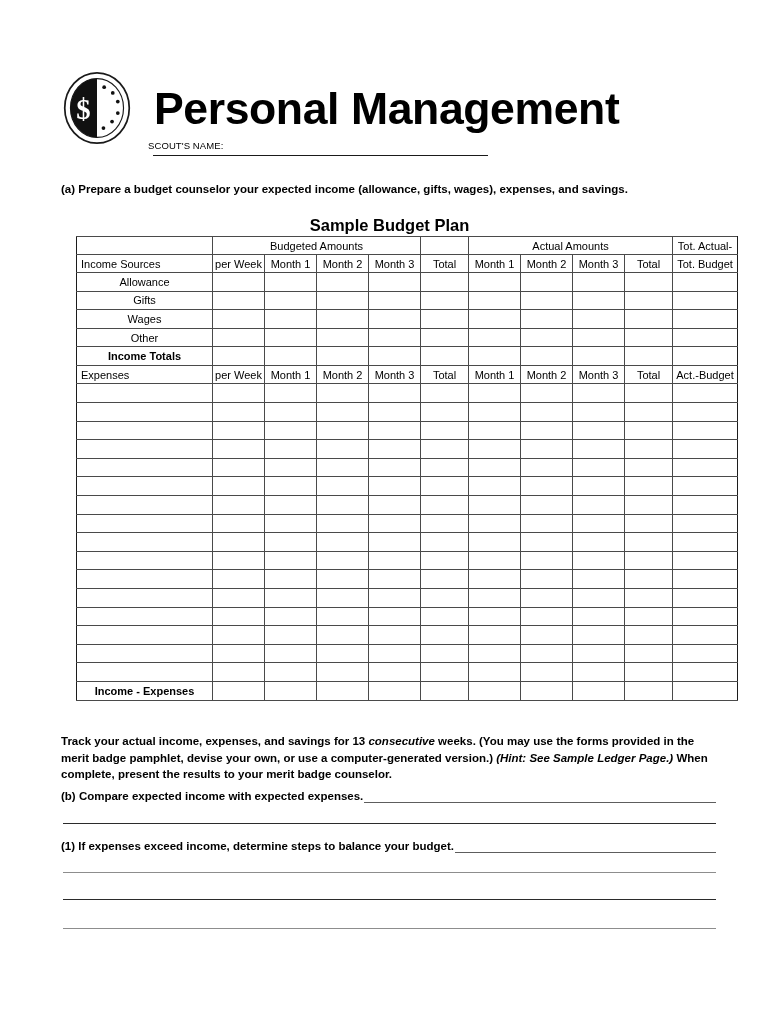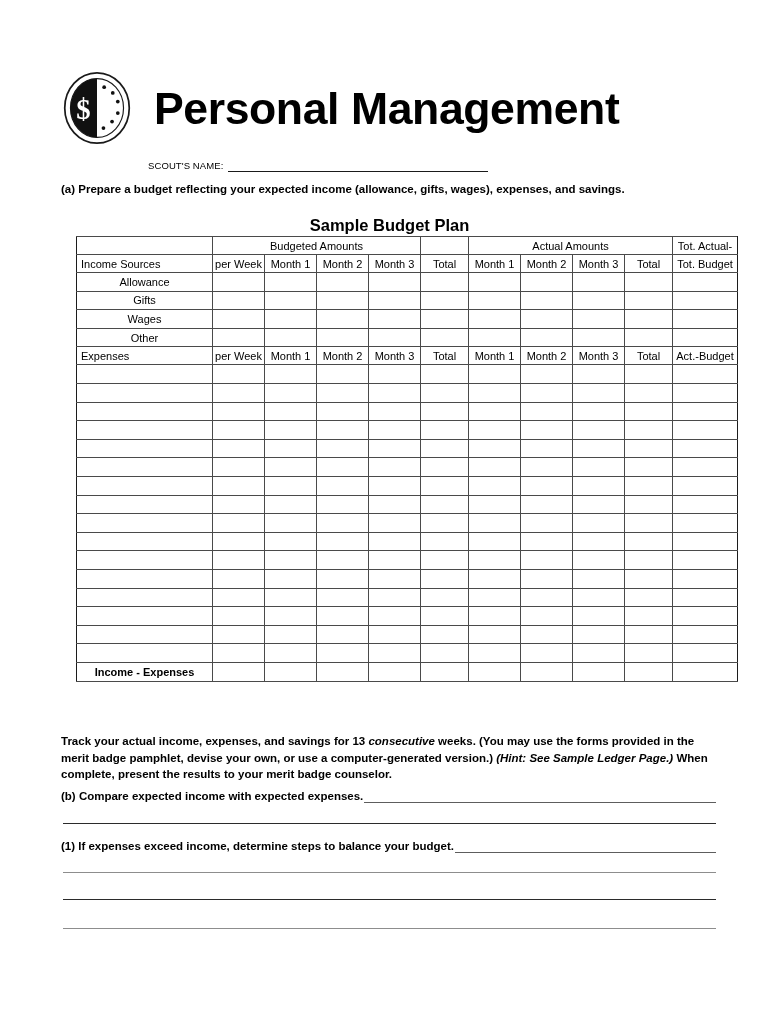--- a/index.html
+++ b/index.html
@@ -47,25 +47,25 @@
     margin-left: 21px;
     white-space: nowrap;
     transform: scaleX(0.99);
     transform-origin: left center;
   }
 
   
   .scout-line {
     position: absolute;
     left: 148px;
-    top: 156px;
+    top: 140px;
     width: 340px;
     height: 16px;
     display: flex;
-    align-items: flex-end;
+    flex-direction: column;
   }
   .scout-label {
     font-size: 9.5px;
     font-weight: normal;
     letter-spacing: 0.1px;
     white-space: nowrap;
     padding-bottom: 1px;
   }
   .scout-blank {
     flex: 1 1 auto;
@@ -218,21 +218,21 @@
       <circle cx="59" cy="81" r="2.6" fill="#111111"></circle>
     </svg>
     <div class="doc-title">Personal Management</div>
   </div>
 
   <div class="scout-line">
     <span class="scout-label">SCOUT'S NAME:</span>
     <span class="scout-blank"></span>
   </div>
 
-  <div class="req-a">(a) Prepare a budget reflecting your expected income (allowance, gifts, wages), expenses, and savings.</div>
+  <div class="req-a">(a) Prepare a budget counselor your expected income (allowance, gifts, wages), expenses, and savings.</div>
 
   <div class="table-caption">Sample Budget Plan</div>
 
   <div class="budget-table-wrap">
     <table class="budget">
       <colgroup>
         <col style="width:136px">
         <col style="width:52px">
         <col style="width:52px">
         <col style="width:52px">
@@ -310,20 +310,33 @@
             <td class="thick-left"></td>
             <td></td>
             <td></td>
             <td></td>
             <td class="thick-left"></td>
             <td></td>
             <td></td>
             <td></td>
             <td class="thick-left outer-r"></td>
           </tr>
+          <tr class="totalrow">
+            <td class="rowlabel bold outer-l">Income Totals</td>
+            <td class="sep-left"></td>
+            <td class="thick-left"></td>
+            <td></td>
+            <td></td>
+            <td></td>
+            <td class="thick-left"></td>
+            <td></td>
+            <td></td>
+            <td></td>
+            <td class="thick-left outer-r"></td>
+          </tr>
           <tr class="col-head">
             <td class="rowlabel outer-l">Expenses</td>
             <td class="sep-left">per Week</td>
             <td class="thick-left">Month 1</td>
             <td>Month 2</td>
             <td>Month 3</td>
             <td>Total</td>
             <td class="thick-left">Month 1</td>
             <td>Month 2</td>
             <td>Month 3</td>

